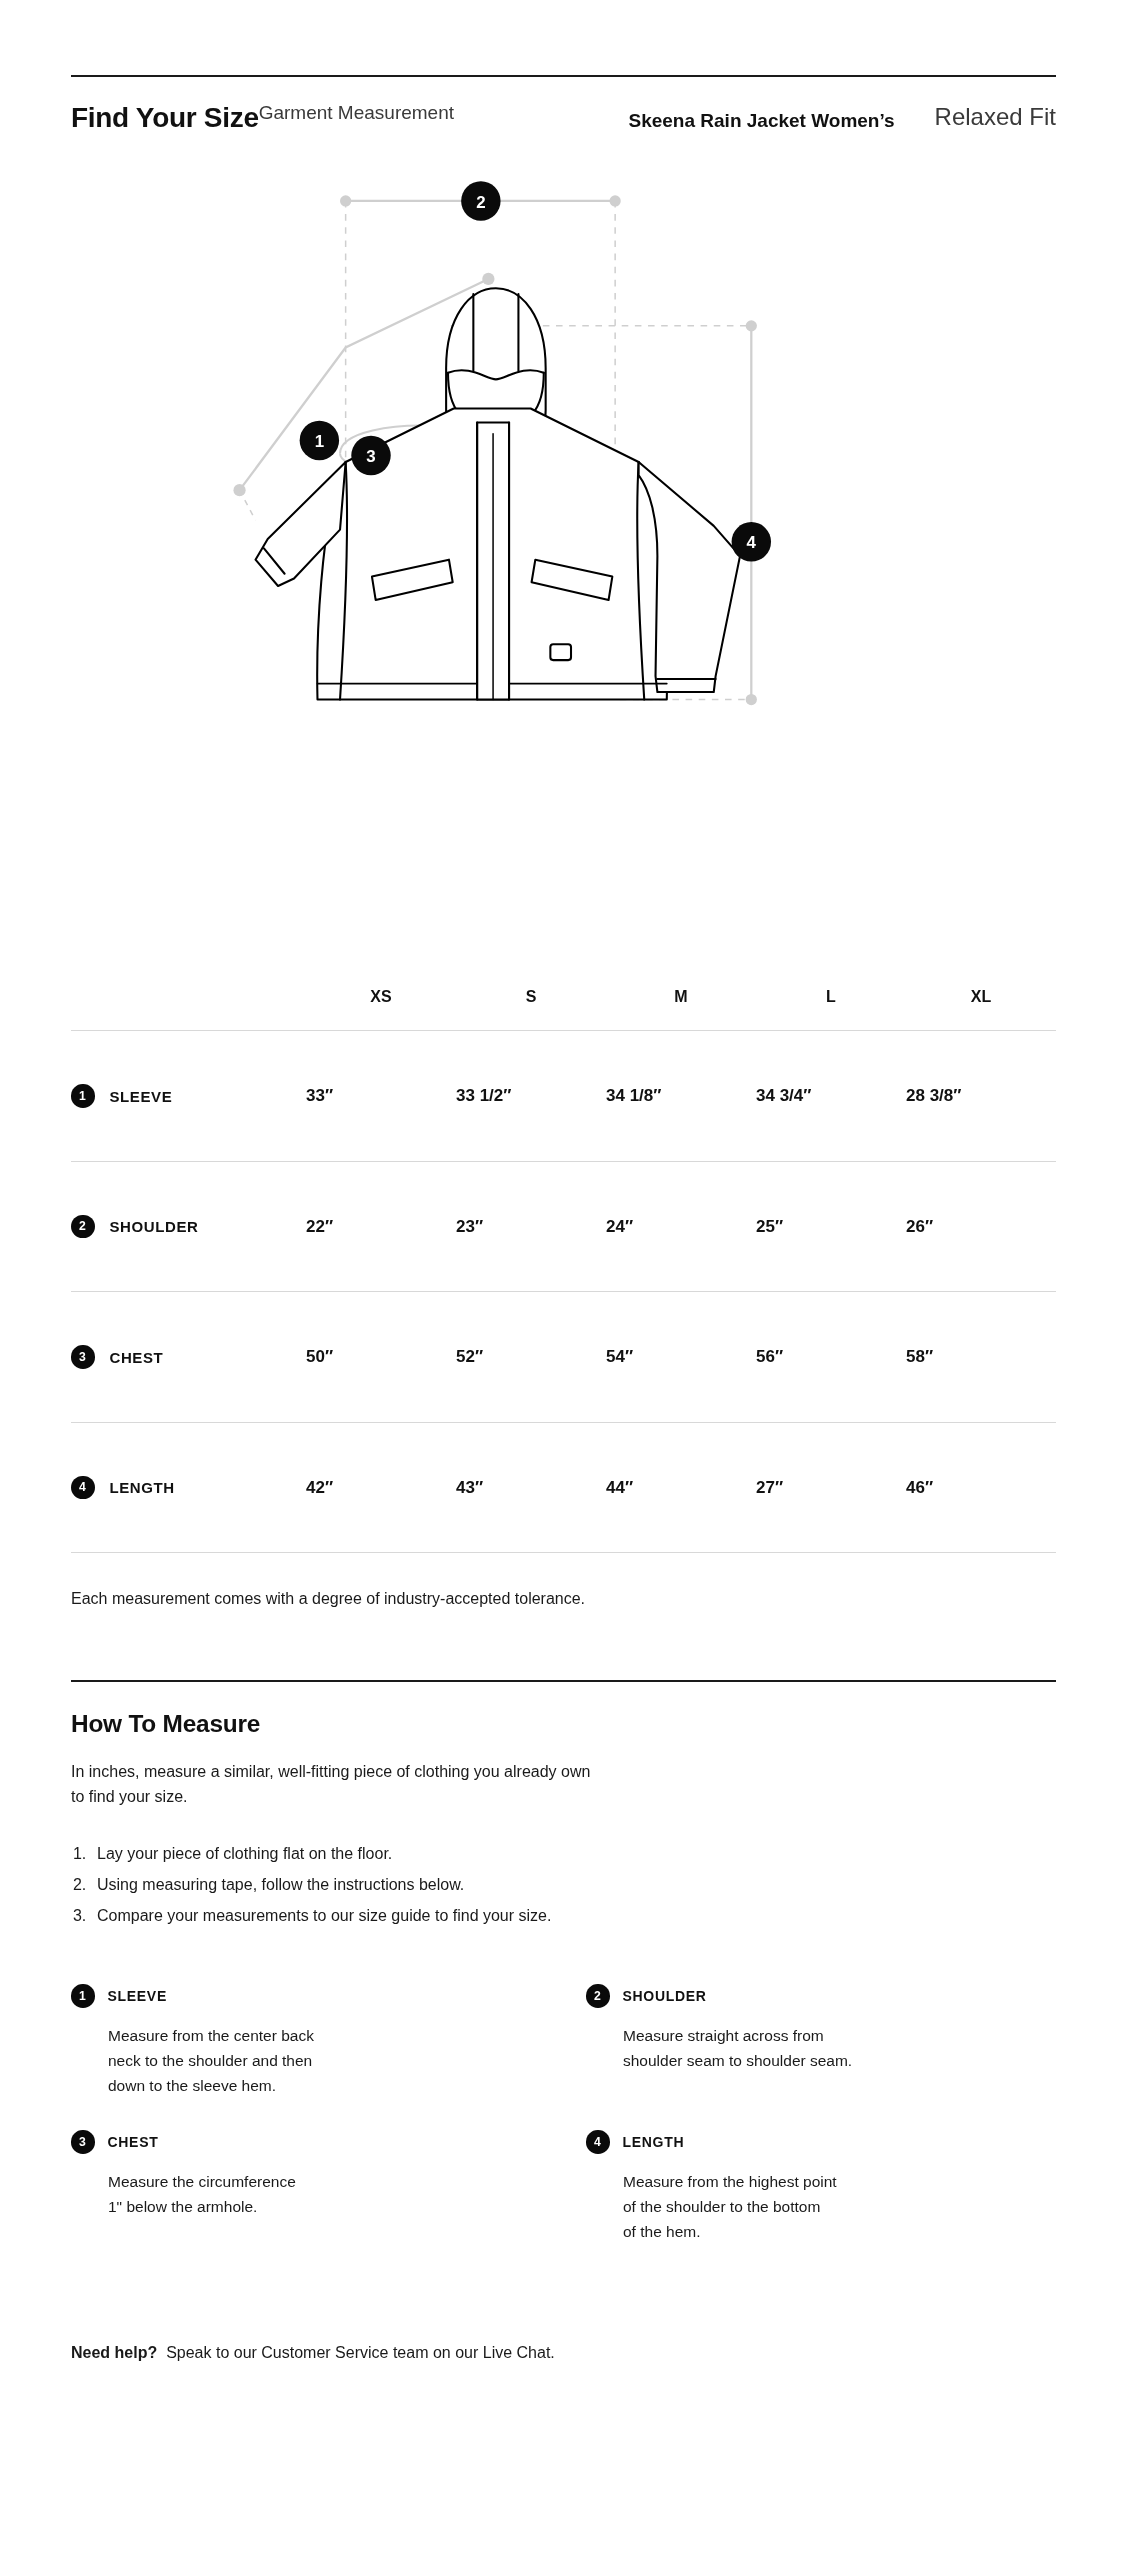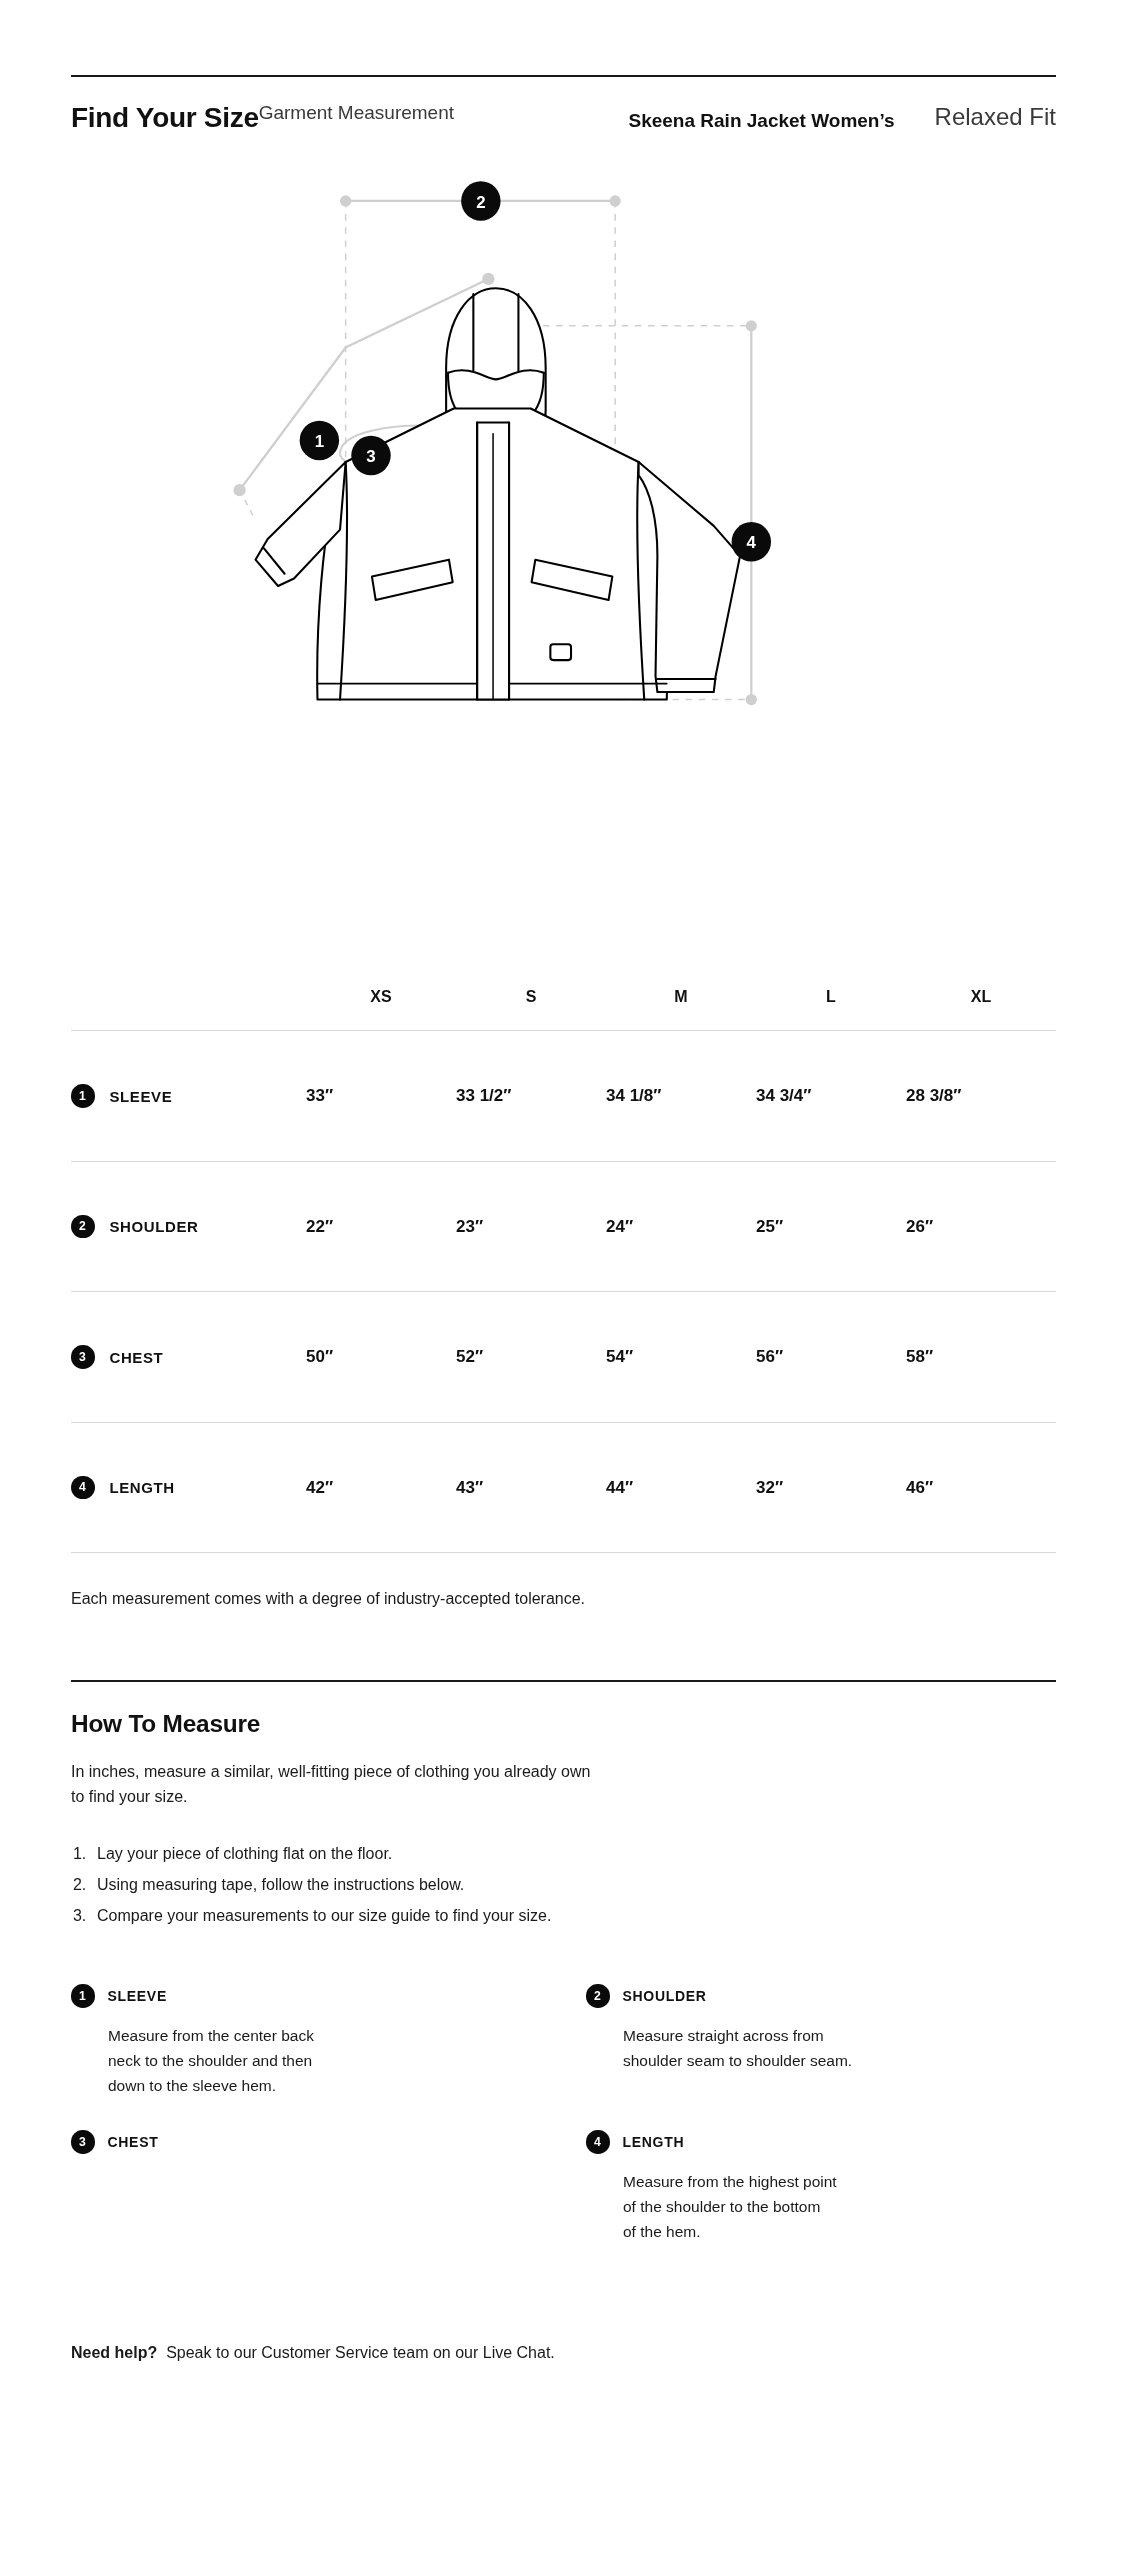--- a/index.html
+++ b/index.html
@@ -332,21 +332,21 @@
       <tr class="m-row">
         <td>
           <div class="m-label">
             <span class="badge">4</span>
             <span>LENGTH</span>
           </div>
         </td>
         <td class="m-val">42″</td>
         <td class="m-val">43″</td>
         <td class="m-val">44″</td>
-        <td class="m-val">32″</td>
+        <td class="m-val">27″</td>
         <td class="m-val">46″</td>
       </tr>
 
       <tr class="row-sep">
           <td colspan="6"></td>
         </tr>
     </tbody>
   </table>
 
   <div class="sp-36"></div>
@@ -403,20 +403,24 @@
         <div>Measure straight across from</div>
         <div>shoulder seam to shoulder seam.</div>
       </div>
     </div>
 
     <div class="def" style="margin-top:24.4px;">
       <div class="def-head">
         <span class="badge">3</span>
         <span>CHEST</span>
       </div>
+      <div class="def-body">
+        <div>Measure the circumference</div>
+        <div>1" below the armhole.</div>
+      </div>
     </div>
 
     <div class="def" style="margin-top:24.4px;">
       <div class="def-head">
         <span class="badge">4</span>
         <span>LENGTH</span>
       </div>
       <div class="def-body">
         <div>Measure from the highest point</div>
         <div>of the shoulder to the bottom</div>

